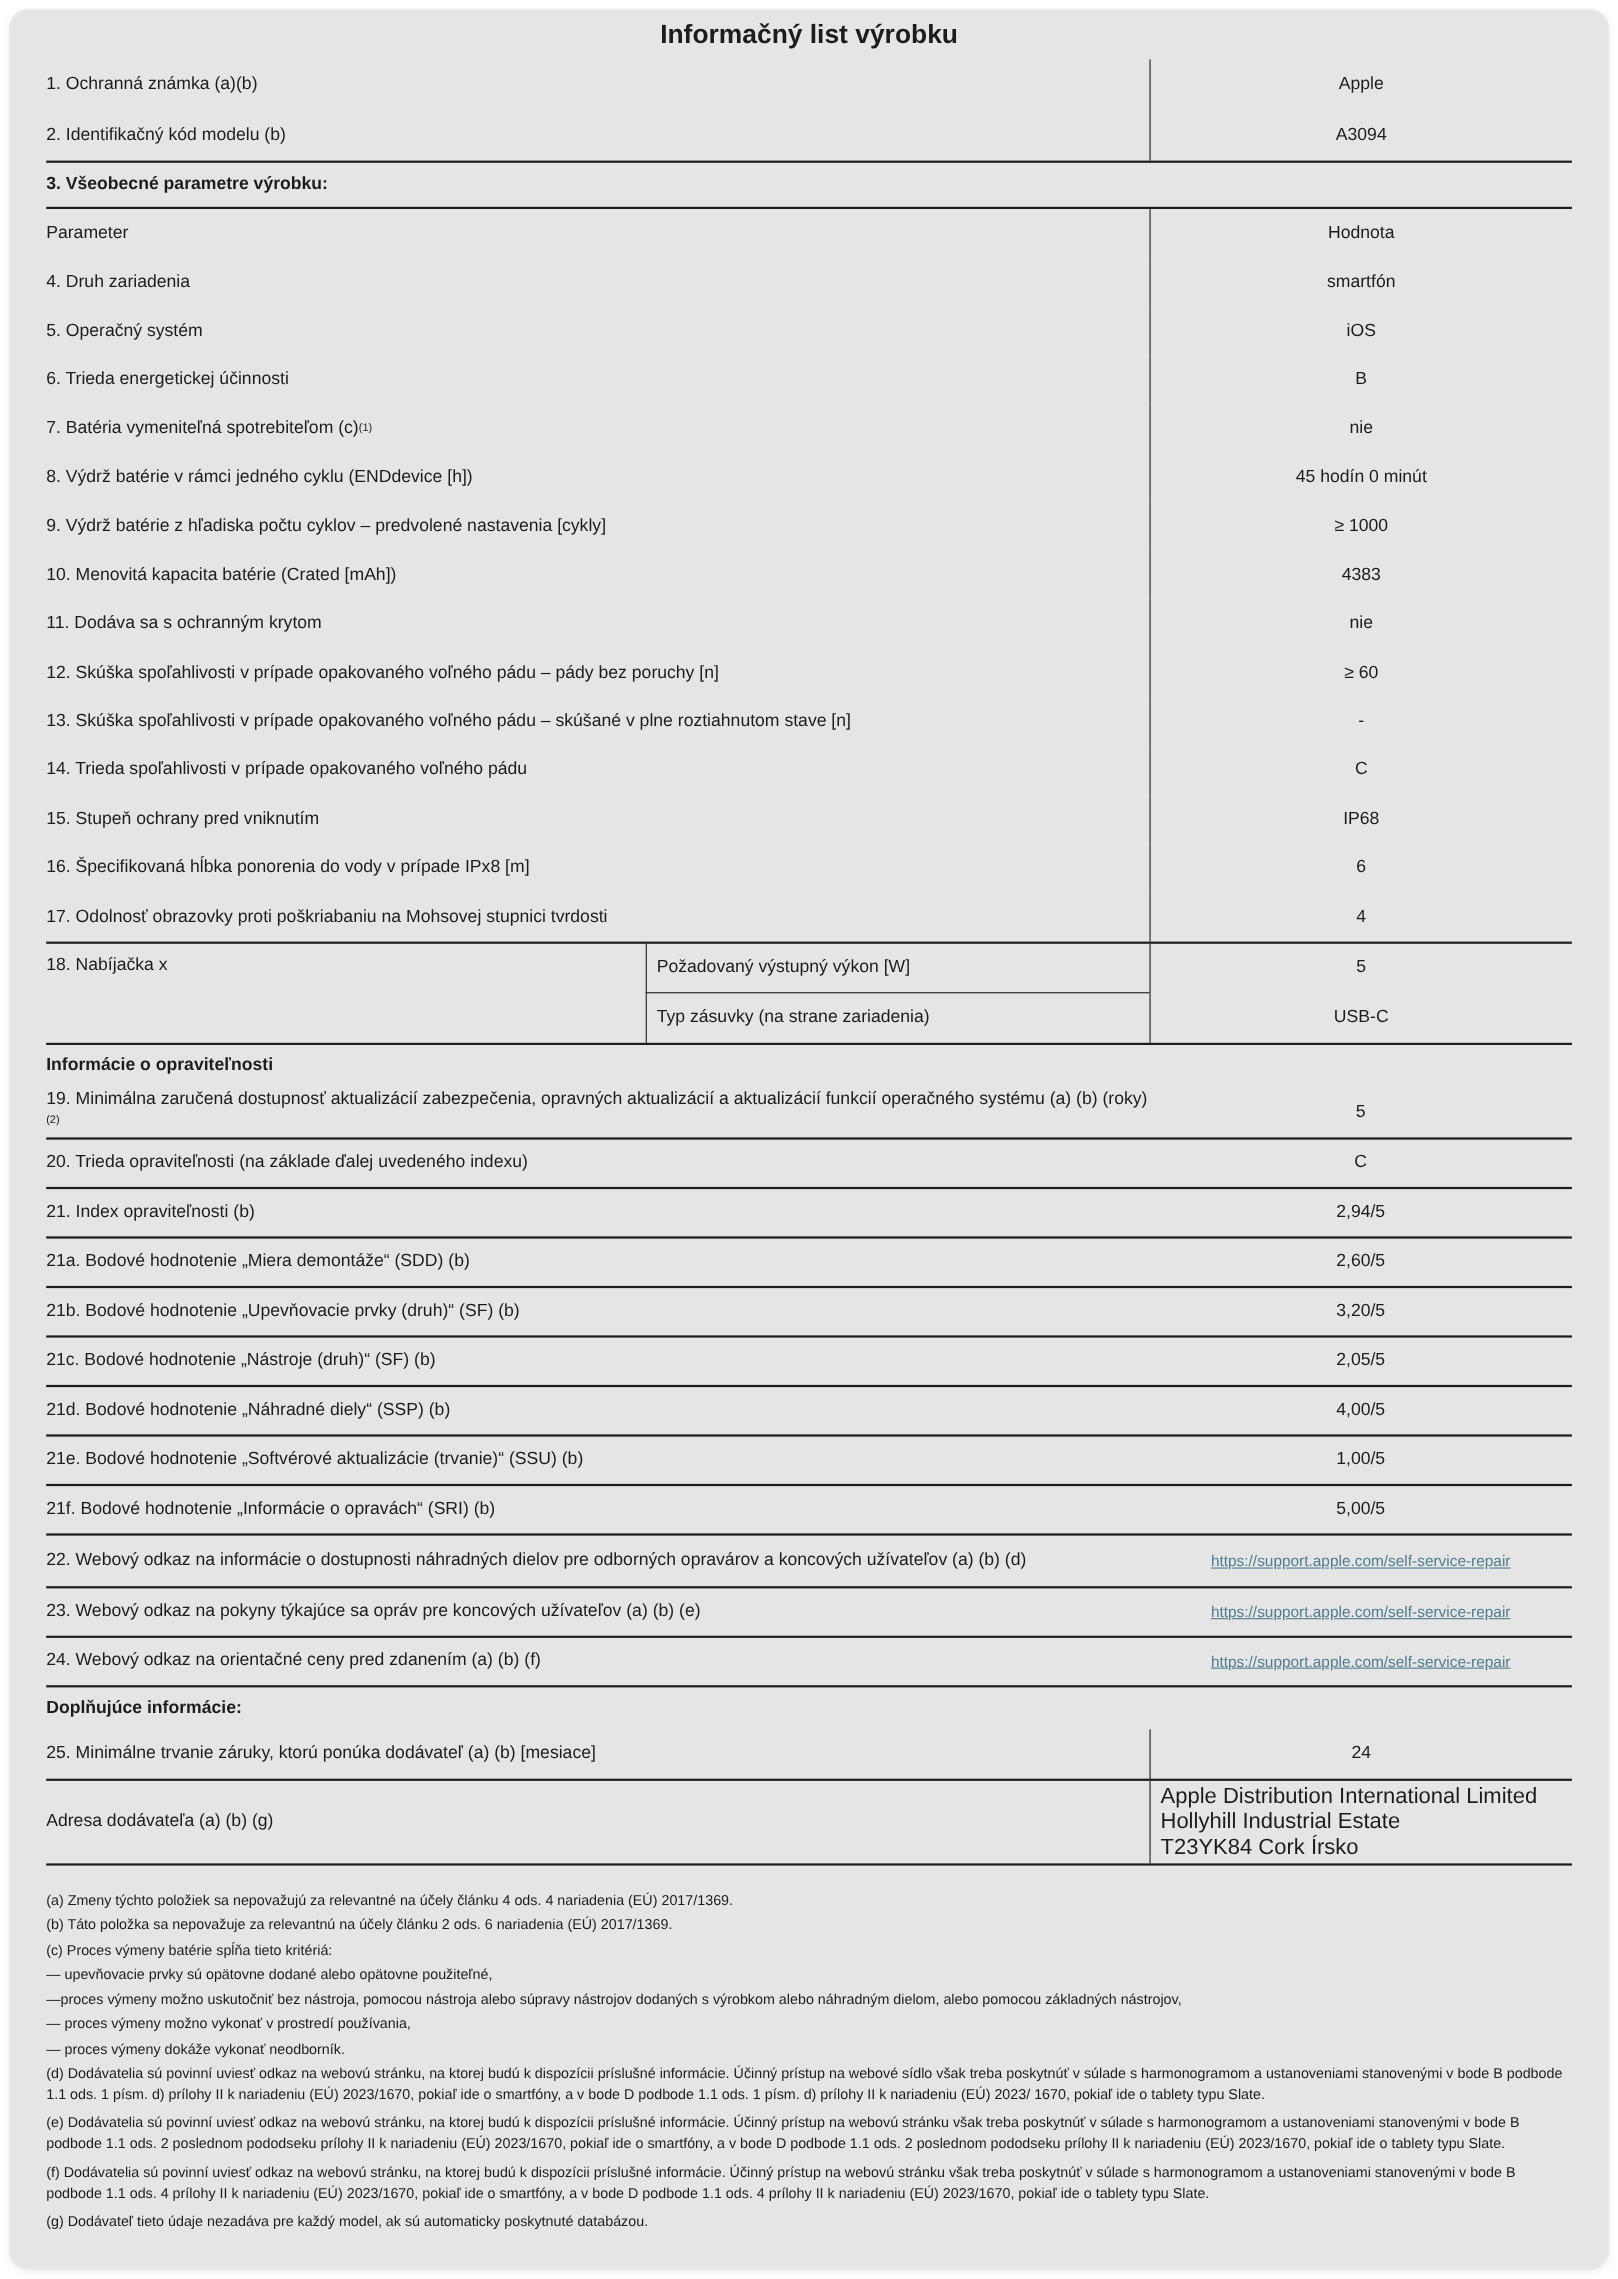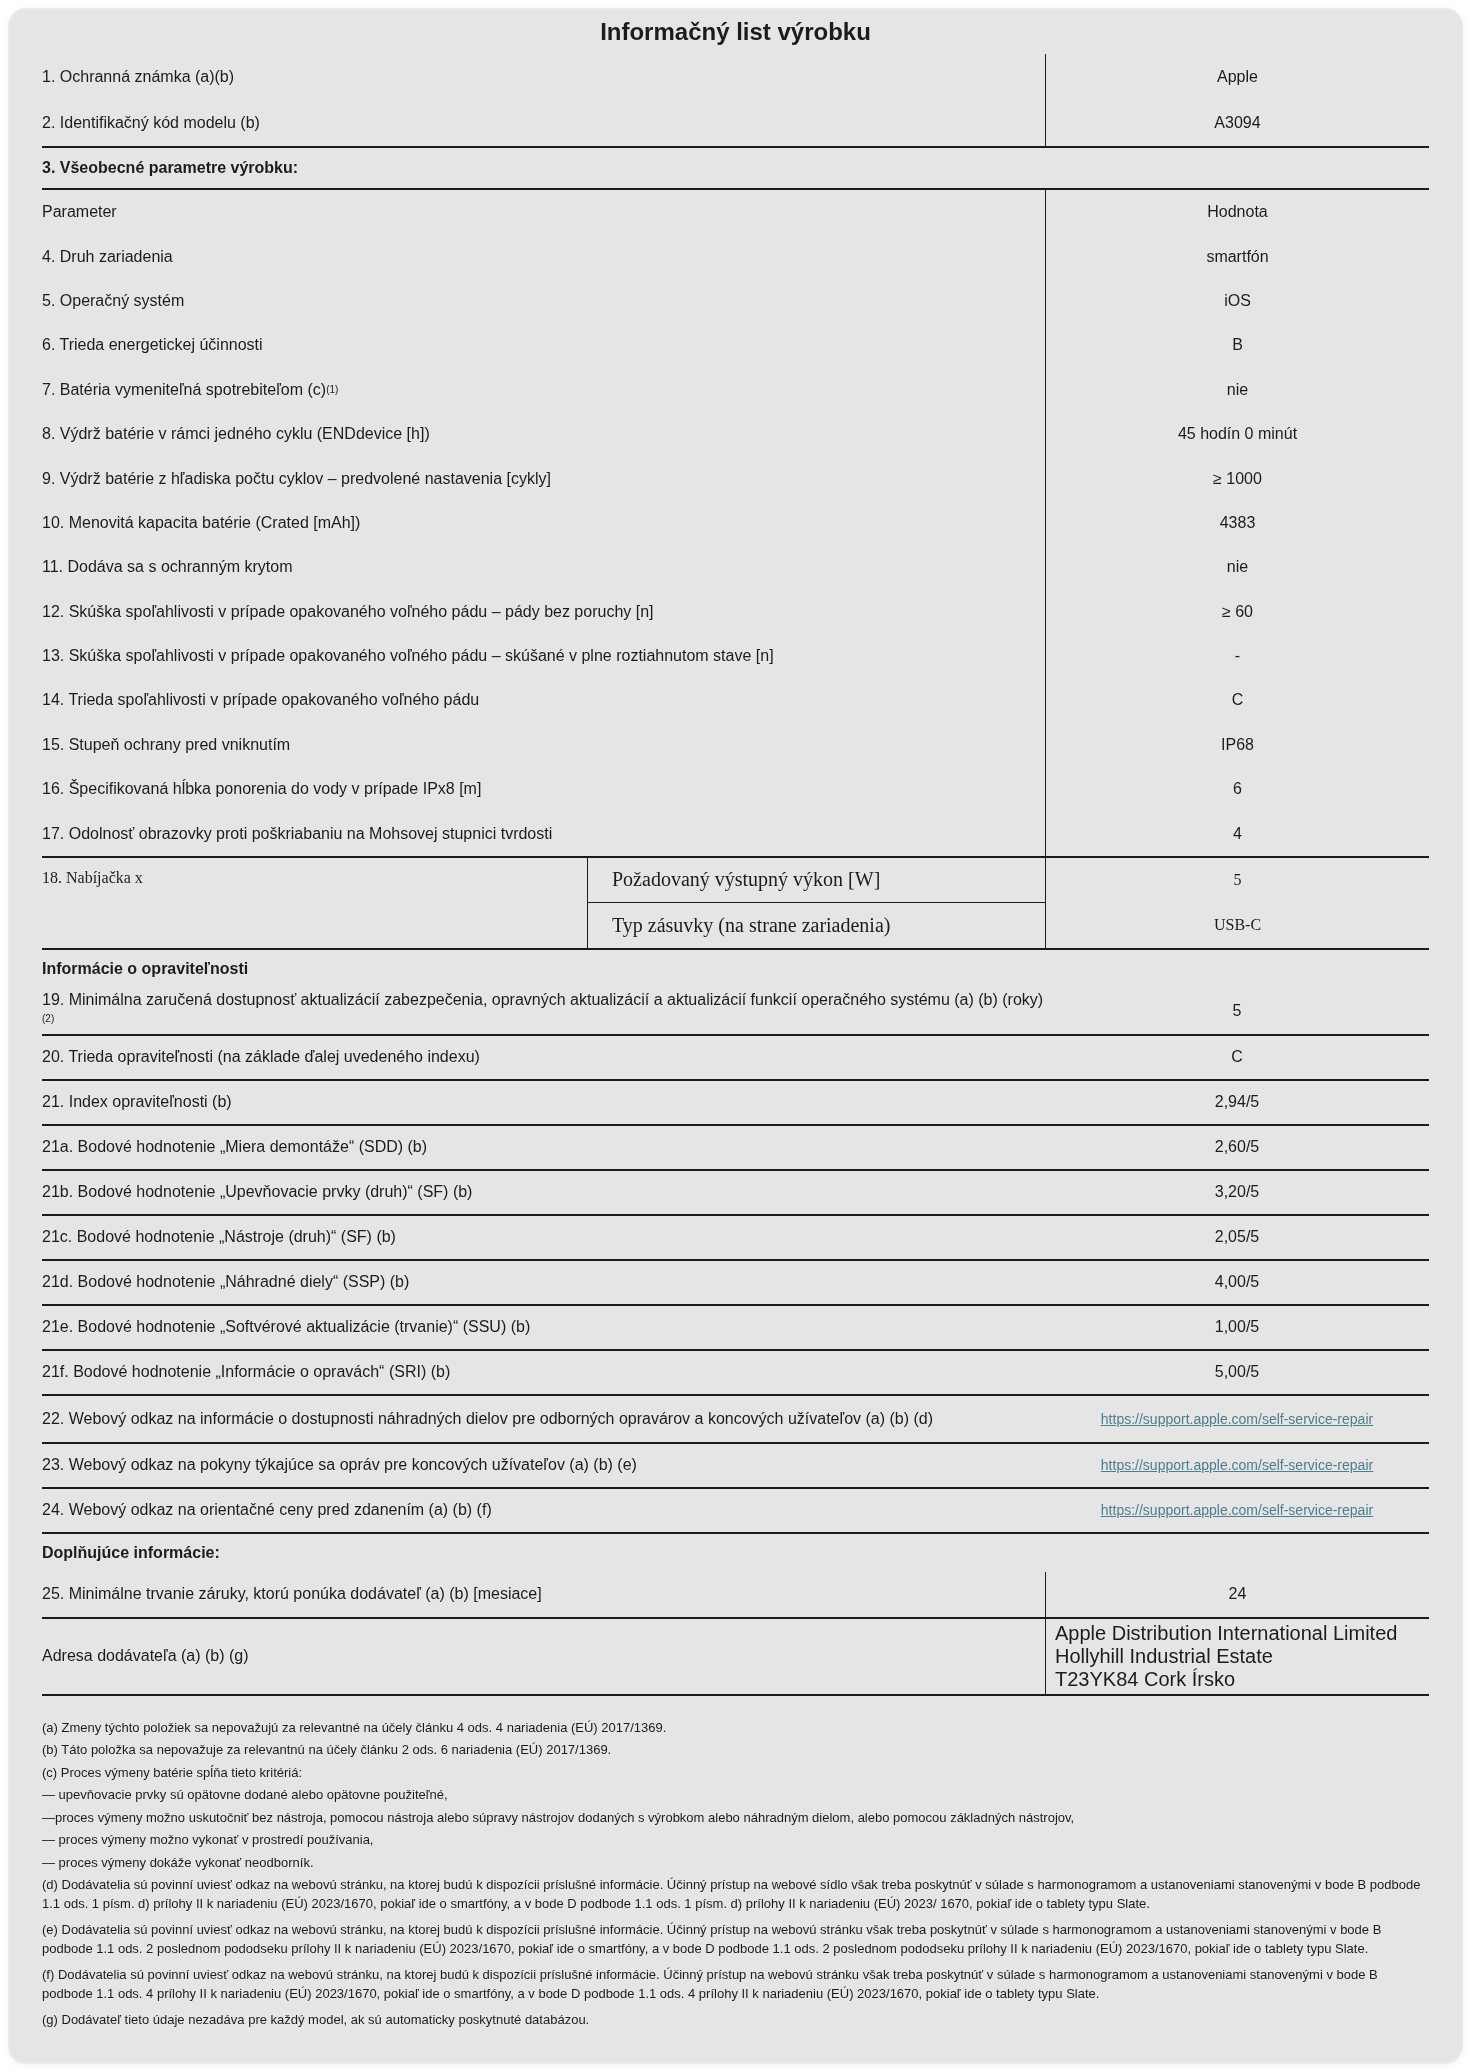--- a/index.html
+++ b/index.html
@@ -45,32 +45,31 @@
   }
   .sec.h42 { height:40px; }
   .sec.h38 { height:38px; }
   sup { font-size:10px; vertical-align:super; line-height:0; }
   
   .charger {
     display:grid;
     grid-template-columns:545px 458px 1fr;
     grid-template-rows:45px 45px;
     border-bottom:2px solid #1c1c1e;
-    font-family:Liberation Serif, serif;
   }
   .charger .c-label {
     grid-row:1 / 3;
     display:flex; align-items:flex-start; padding-top:11px;
     font-size:16px;
   }
   .c-cell {
     border-left:1.5px solid #1c1c1e;
     display:flex; align-items:center;
-    padding-left:24px; box-sizing:border-box;
-    font-size:20px;
+    padding-left:9px; box-sizing:border-box;
+    font-size:16px;
   }
   .c-cell.first { border-bottom:1.5px solid #1c1c1e; }
   .c-val {
     border-left:1.5px solid #1c1c1e;
     display:flex; align-items:center; justify-content:center;
     font-size:16px;
   }
   a.link {
     color:#4e7d8e;
     text-decoration:underline;

